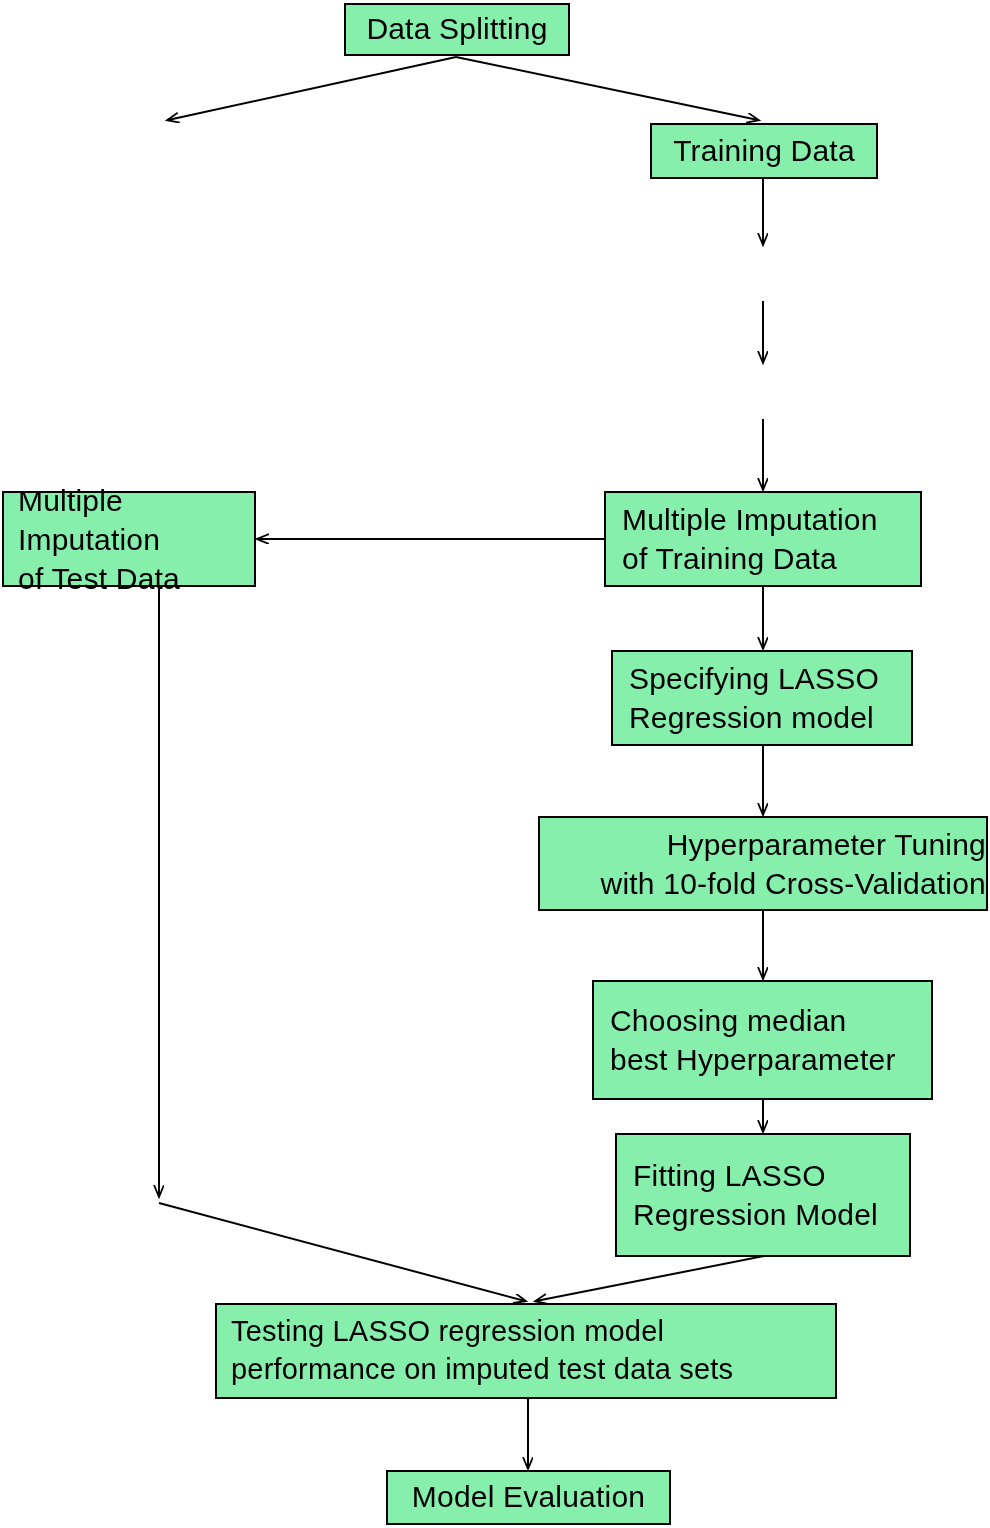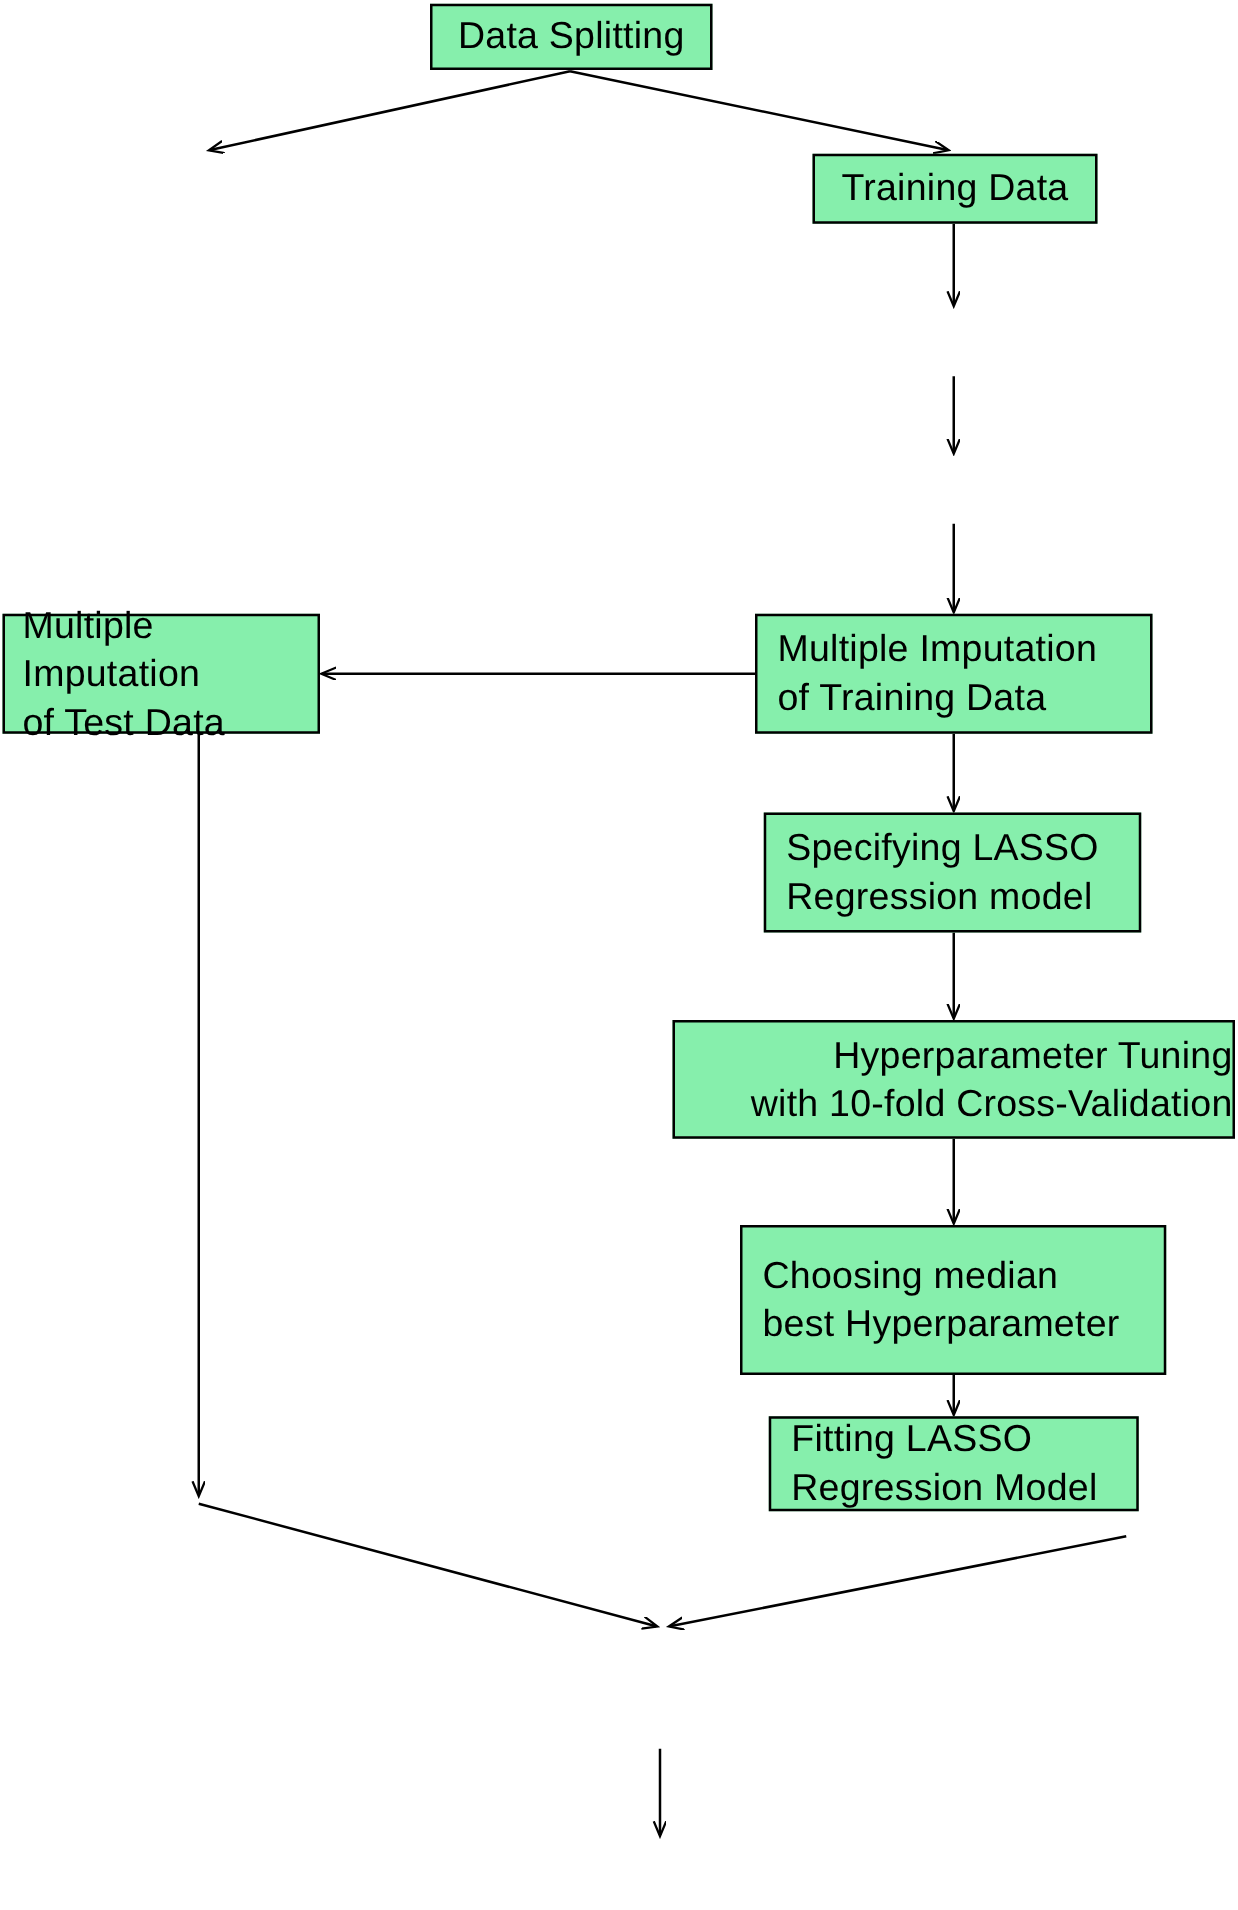--- a/index.html
+++ b/index.html
@@ -142,20 +142,27 @@
   <div class="node two-line" style="left:538px; top:816px; width:450px; height:95px; justify-content:flex-start; text-align:left; padding-left:14px;">
     <span class="node-label" style="text-align:right;">Hyperparameter Tuning
 with 10-fold Cross-Validation</span>
   </div>
 
   <div class="node two-line" style="left:592px; top:980px; width:341px; height:120px; justify-content:flex-start; text-align:left; padding-left:16px;">
     <span class="node-label" style="text-align:left;">Choosing median
 best Hyperparameter</span>
   </div>
 
-  <div class="node two-line" style="left:615px; top:1133px; width:296px; height:76px; justify-content:flex-start; text-align:left; padding-left:16px;">
+  <div class="node two-line" style="left:615px; top:1133px; width:296px; height:124px; justify-content:flex-start; text-align:left; padding-left:16px;">
     <span class="node-label" style="text-align:left;">Fitting LASSO
 Regression Model</span>
   </div>
 
+  <div class="node two-line" style="left:215px; top:1303px; width:622px; height:96px; justify-content:flex-start; text-align:left; padding-left:14px; font-size:29px;">
+    <span class="node-label" style="text-align:left;">Testing LASSO regression model
+performance on imputed test data sets</span>
+  </div>
 
+  <div class="node" style="left:386px; top:1470px; width:285px; height:55px;">
+    <span class="node-label">Model Evaluation</span>
+  </div>
 
 </div>
 
 </body></html>

